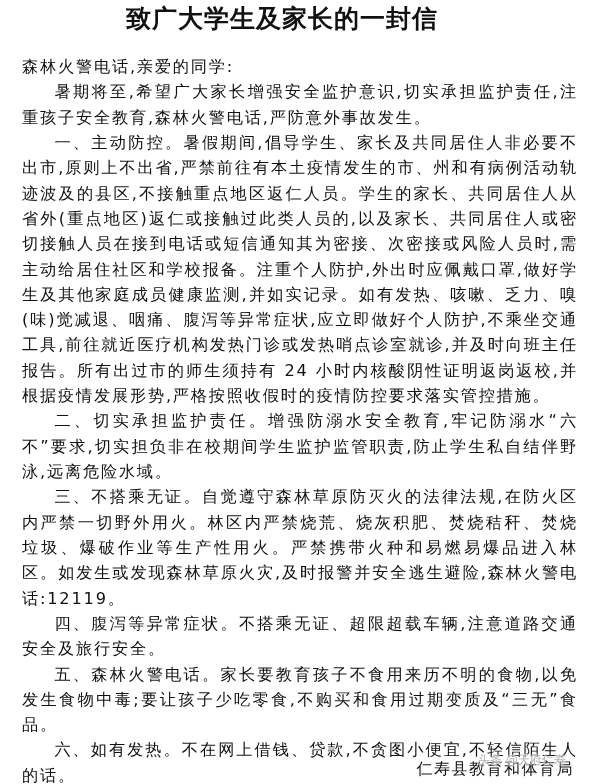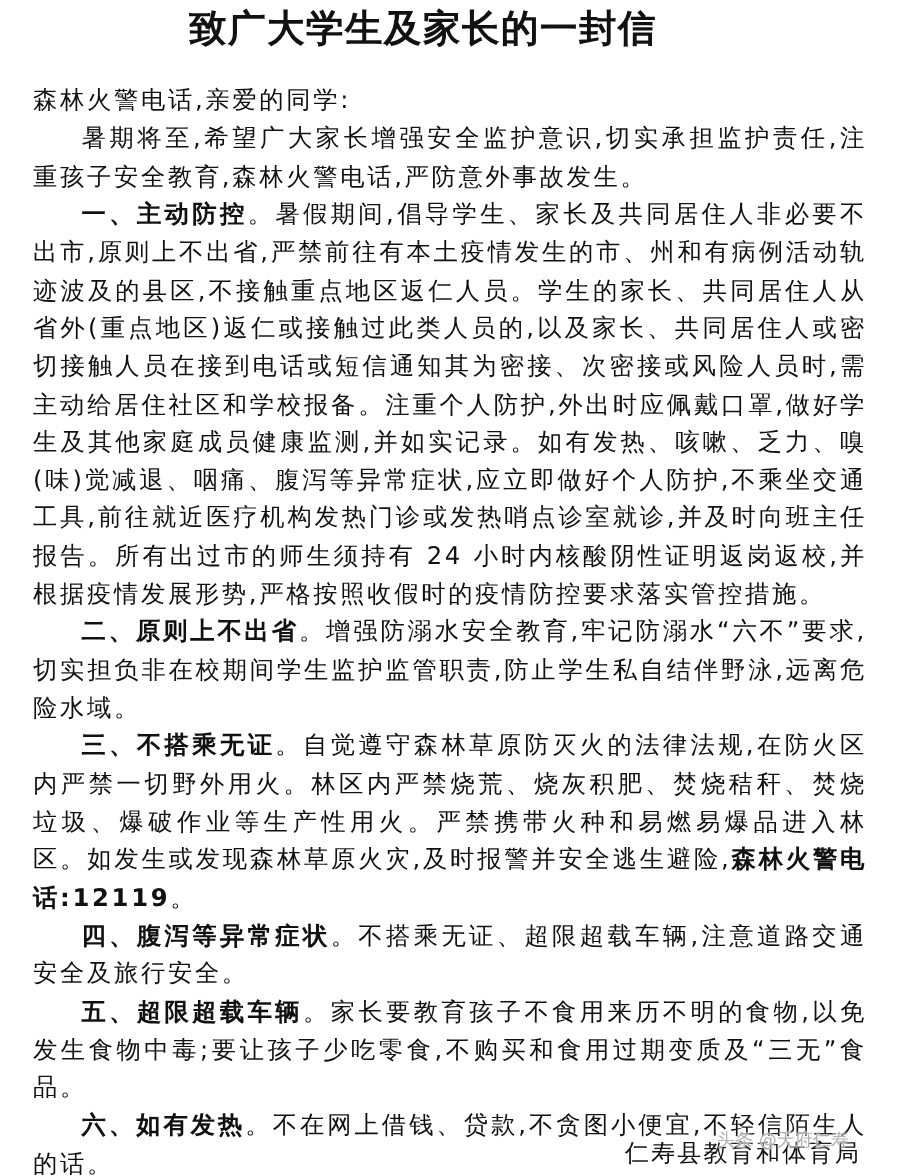--- a/index.html
+++ b/index.html
@@ -38,21 +38,21 @@
       letter-spacing: 1.8px;
       text-align: justify;
     }
     .body-text p {
       margin: 0;
     }
     .body-text p.indent {
       text-indent: 2em;
     }
     .body-text b {
-      font-weight: bold;
+      font-weight: normal;
       margin-top: 28px;
     }
     .signature {
       position: absolute;
       right: 30px;
       top: 755px;
       text-align: right;
       font-size: 16px;
       line-height: 27px;
       letter-spacing: 1.5px;
@@ -76,27 +76,27 @@
 <body>
 
 <div class="title">致广大学生及家长的一封信</div>
 
 <div class="body-text">
   <p>森林火警电话,亲爱的同学:</p>
   <p class="indent">暑期将至,希望广大家长增强安全监护意识,切实承担监护责任,注重孩子安全教育,森林火警电话,严防意外事故发生。</p>
 
   <p class="indent"><b>一、主动防控</b><span>。</span><span>暑假期间,倡导学生、家长及共同居住人非必要不出市,原则上不出省,严禁前往有本土疫情发生的市、州和有病例活动轨迹波及的县区,不接触重点地区返仁人员。学生的家长、共同居住人从省外(重点地区)返仁或接触过此类人员的,以及家长、共同居住人或密切接触人员在接到电话或短信通知其为密接、次密接或风险人员时,需主动给居住社区和学校报备。注重个人防护,外出时应佩戴口罩,做好学生及其他家庭成员健康监测,并如实记录。如有发热、咳嗽、乏力、嗅(味)觉减退、咽痛、腹泻等异常症状,应立即做好个人防护,不乘坐交通工具,前往就近医疗机构发热门诊或发热哨点诊室就诊,并及时向班主任报告。所有出过市的师生须持有 24 小时内核酸阴性证明返岗返校,并根据疫情发展形势,严格按照收假时的疫情防控要求落实管控措施。</span></p>
 
-  <p class="indent"><b>二、原则上不出省</b><span>。</span><span>增强防溺水安全教育,牢记防溺水“六不”要求,切实担负非在校期间学生监护监管职责,防止学生私自结伴野泳,远离危险水域。</span></p>
+  <p class="indent"><b>二、切实承担监护责任</b><span>。</span><span>增强防溺水安全教育,牢记防溺水“六不”要求,切实担负非在校期间学生监护监管职责,防止学生私自结伴野泳,远离危险水域。</span></p>
 
   <p class="indent"><b>三、不搭乘无证</b><span>。</span><span>自觉遵守森林草原防灭火的法律法规,在防火区内严禁一切野外用火。林区内严禁烧荒、烧灰积肥、焚烧秸秆、焚烧垃圾、爆破作业等生产性用火。严禁携带火种和易燃易爆品进入林区。如发生或发现森林草原火灾,及时报警并安全逃生避险,</span><b>森林火警电话:12119</b><span>。</span></p>
 
   <p class="indent"><b>四、腹泻等异常症状</b><span>。</span><span>不搭乘无证、超限超载车辆,注意道路交通安全及旅行安全。</span></p>
 
-  <p class="indent"><b>五、超限超载车辆</b><span>。</span><span>家长要教育孩子不食用来历不明的食物,以免发生食物中毒;要让孩子少吃零食,不购买和食用过期变质及“三无”食品。</span></p>
+  <p class="indent"><b>五、森林火警电话</b><span>。</span><span>家长要教育孩子不食用来历不明的食物,以免发生食物中毒;要让孩子少吃零食,不购买和食用过期变质及“三无”食品。</span></p>
 
   <p class="indent"><b>六、如有发热</b><span>。</span><span>不在网上借钱、贷款,不贪图小便宜,不轻信陌生人的话。</span></p>
 
 </div>
 
 <div class="signature">
   <div>仁寿县教育和体育局</div>
   <div class="sig-date">2022 年 6 月 22 日</div>
 </div>
 

